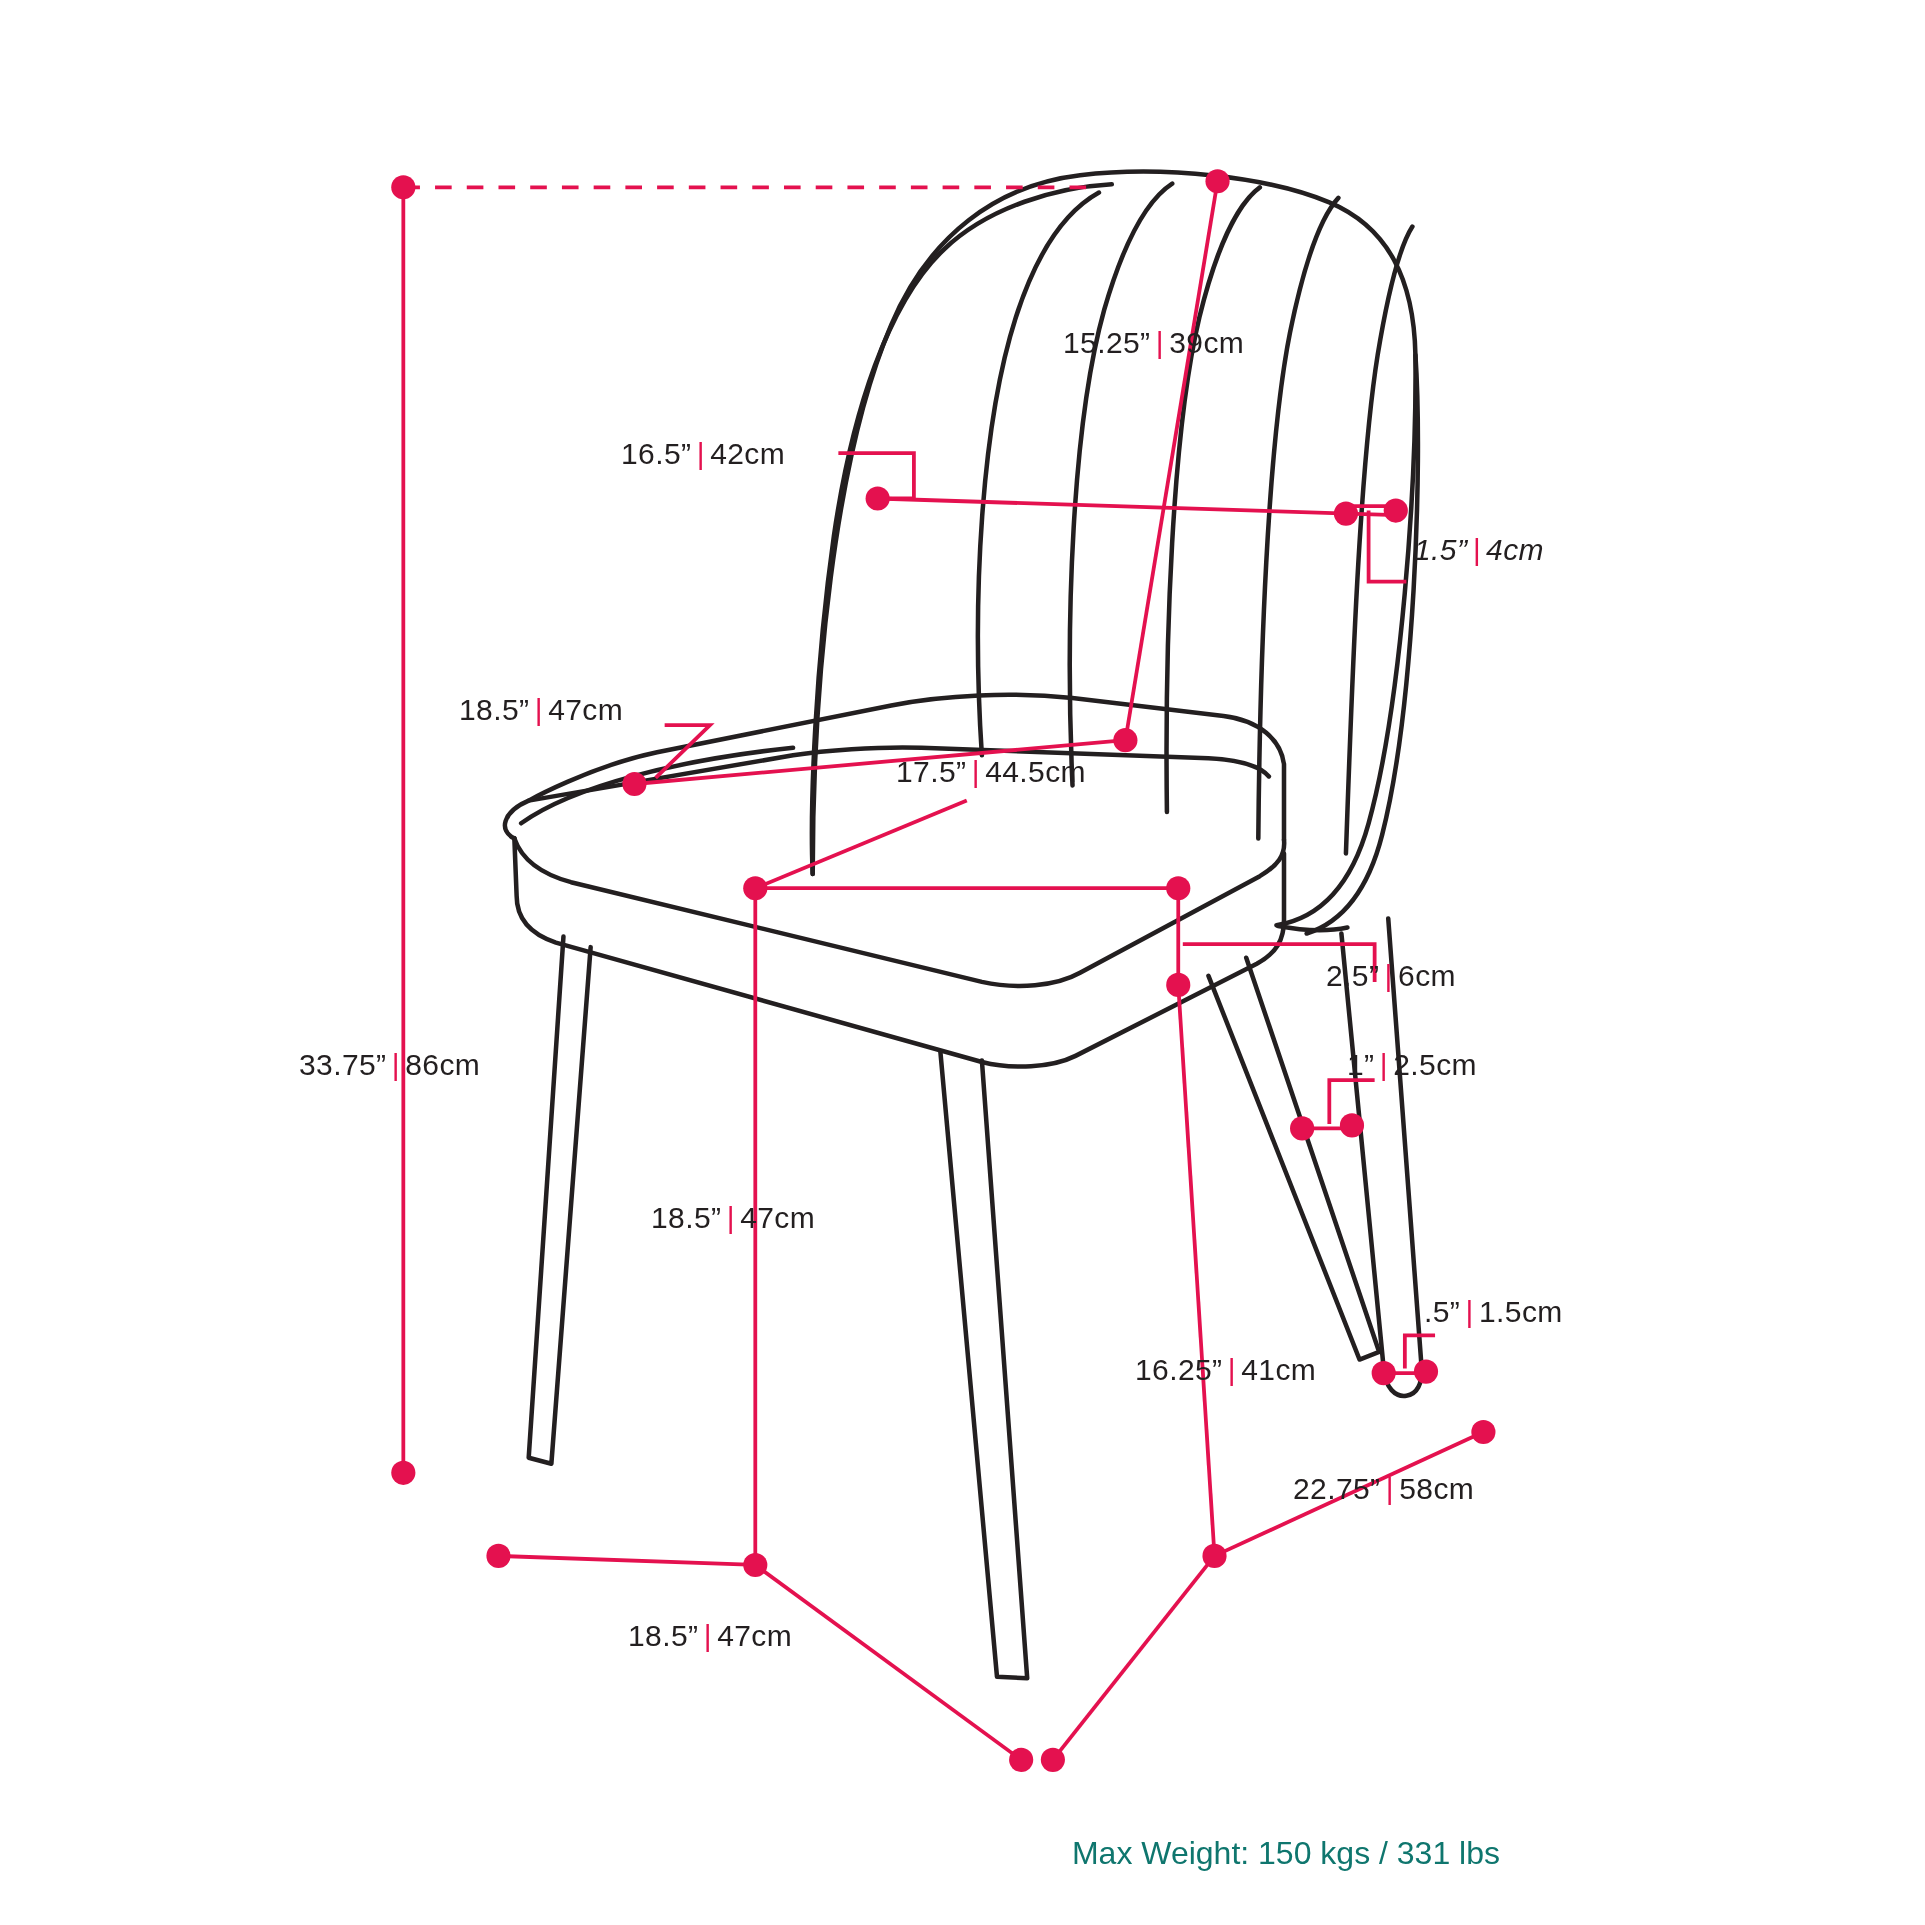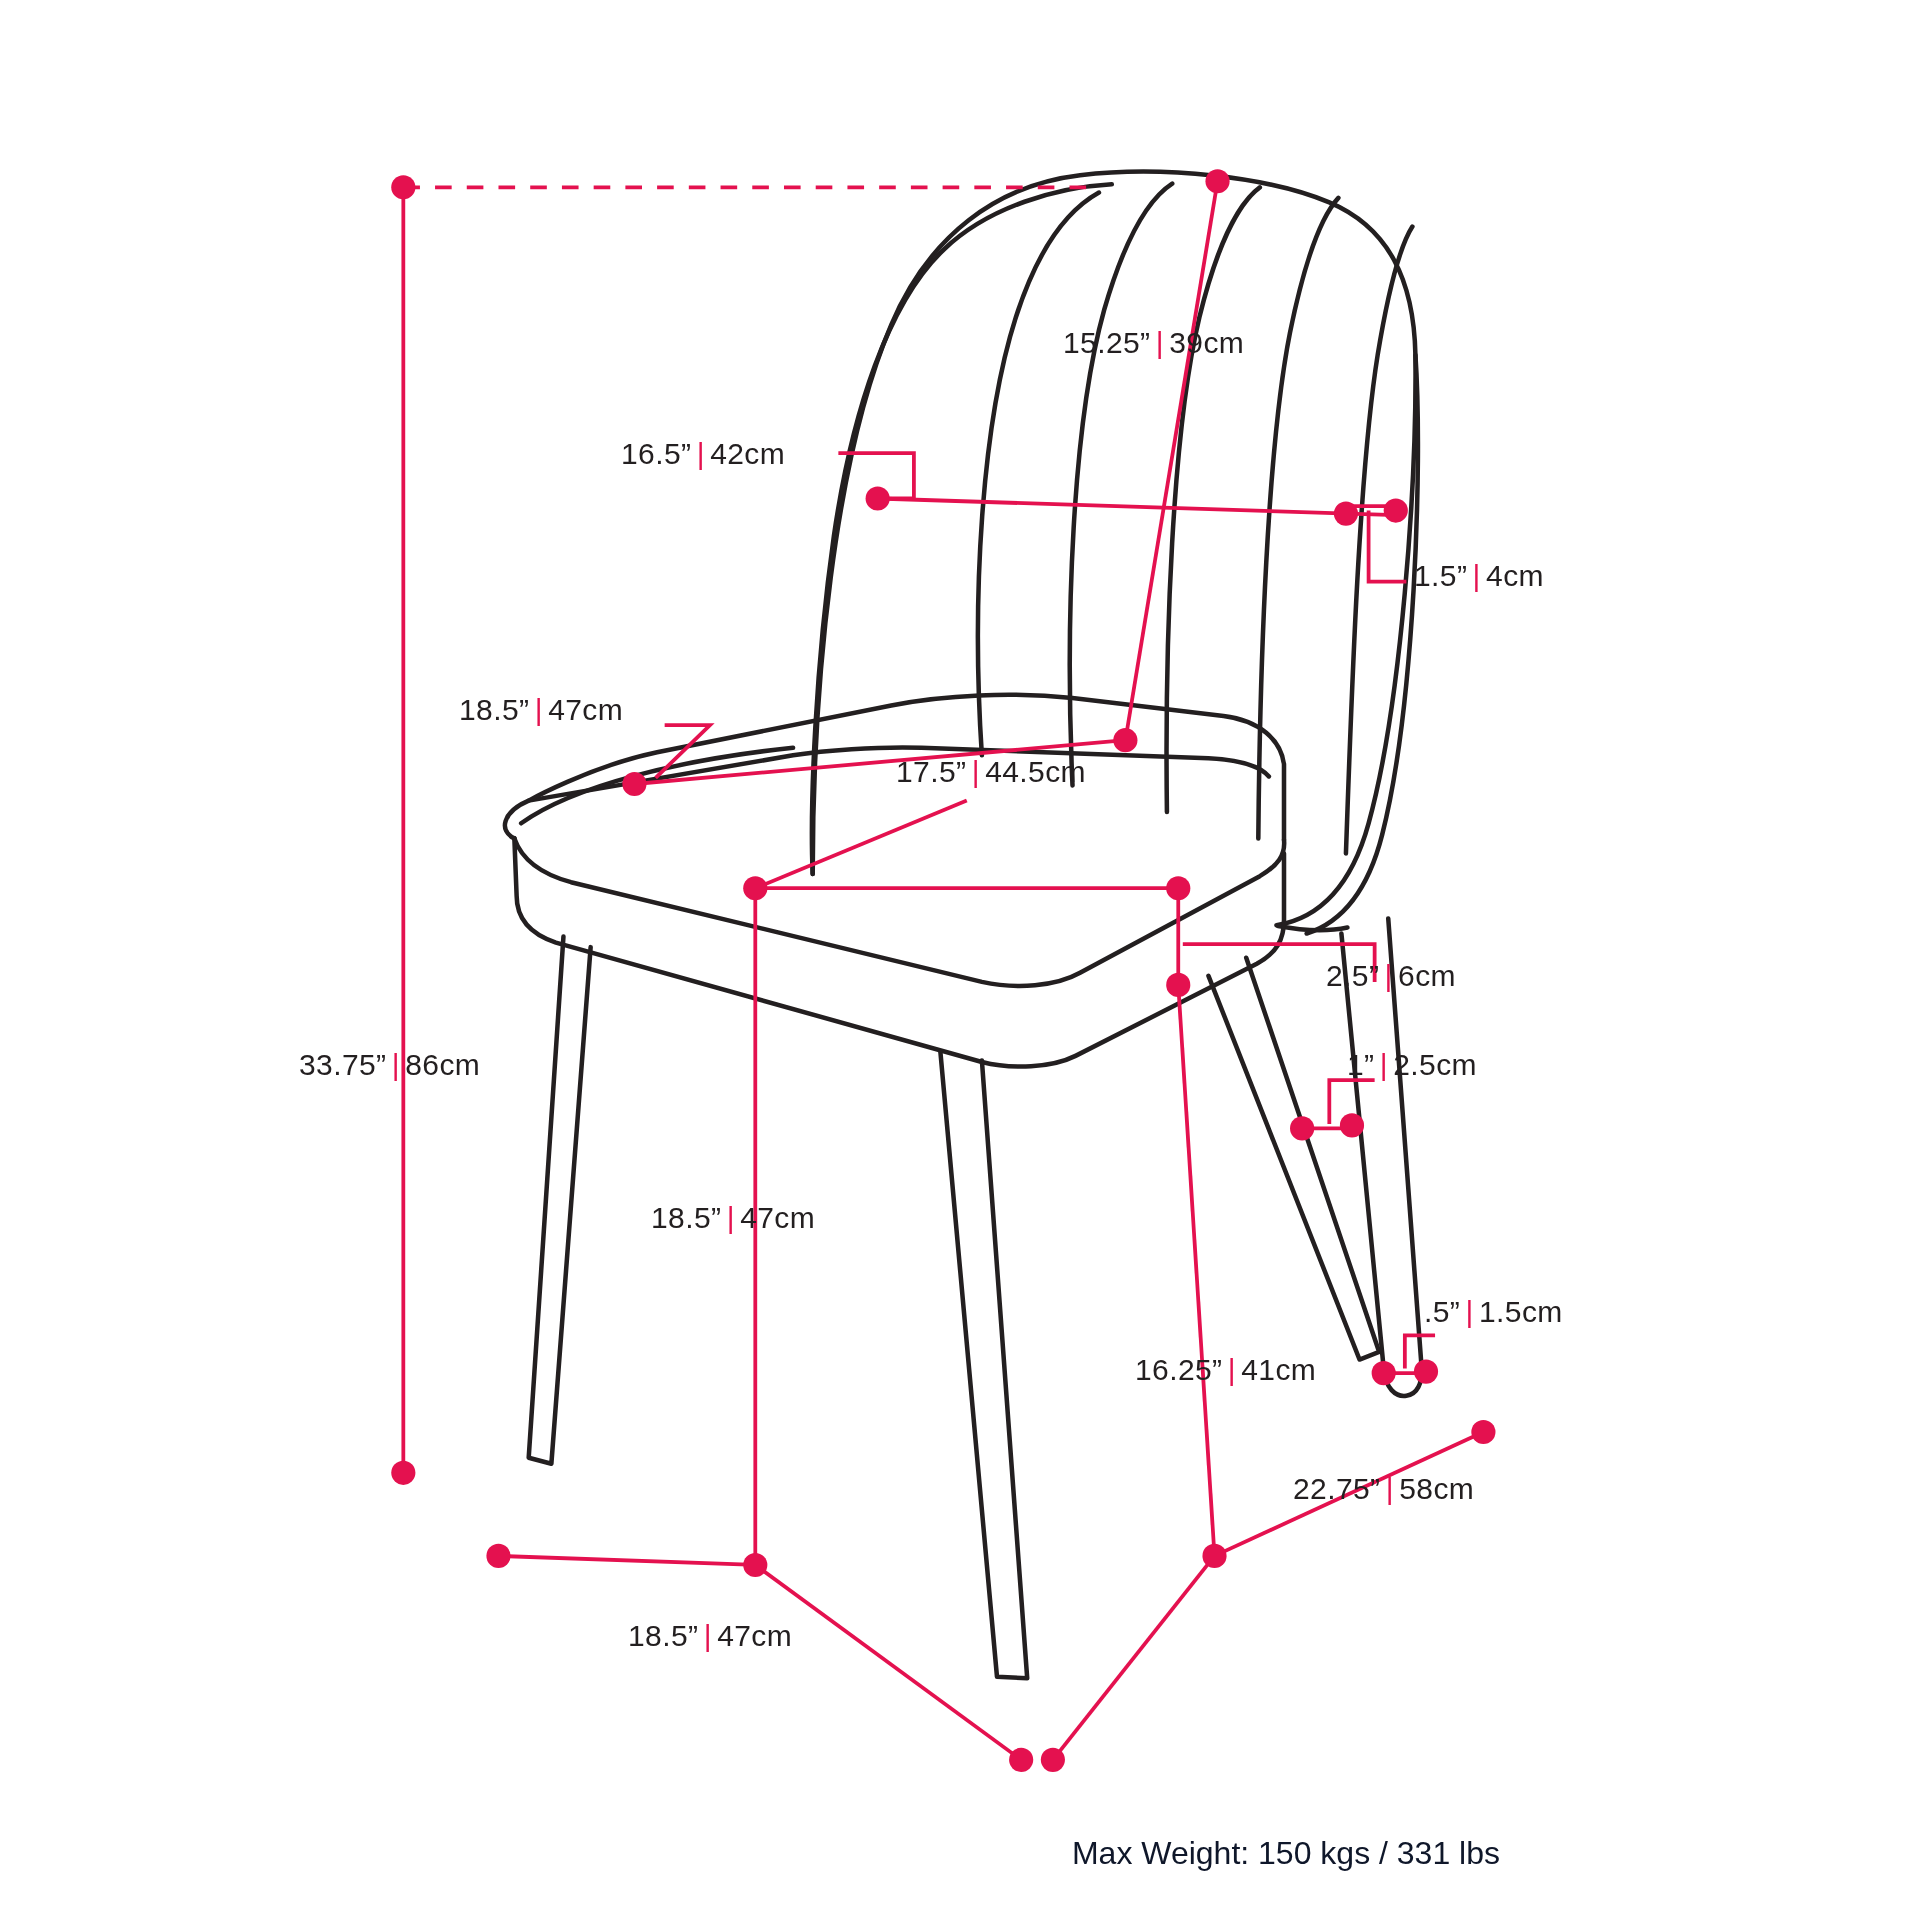--- a/index.html
+++ b/index.html
@@ -39,21 +39,21 @@
     color: #e4114f;
     font-weight: 400;
     padding: 0 5.3px;
   }
   .maxweight {
     position: absolute;
     right: 47px;
     bottom: 54px;
     font-family: "Liberation Sans", sans-serif;
     font-size: 32px;
-    color: #0f172a;
+    color: #0f766e;
     white-space: nowrap;
   }
 </style>
 </head>
 <body>
 
 <div id="stage">
 
   <svg id="diagram" viewBox="0 0 2550 2550">
     <g fill="none" stroke="#231f20" stroke-width="6" stroke-linecap="round" stroke-linejoin="round">
@@ -149,21 +149,21 @@
   </svg>
 
   <div class="dim-label" style="left:1063px; top:326px;">
     <span>15.25”</span><span class="sep">|</span><span>39cm</span>
   </div>
 
   <div class="dim-label" style="left:621px; top:437px;">
     <span>16.5”</span><span class="sep">|</span><span>42cm</span>
   </div>
 
-  <div class="dim-label" style="left:1414px; top:559px;">
+  <div class="dim-label" style="left:1414px; top:533px;font-style:italic;">
     <span>1.5”</span><span class="sep">|</span><span>4cm</span>
   </div>
 
   <div class="dim-label" style="left:459px; top:693px;">
     <span>18.5”</span><span class="sep">|</span><span>47cm</span>
   </div>
 
   <div class="dim-label" style="left:896px; top:755px;">
     <span>17.5”</span><span class="sep">|</span><span>44.5cm</span>
   </div>

